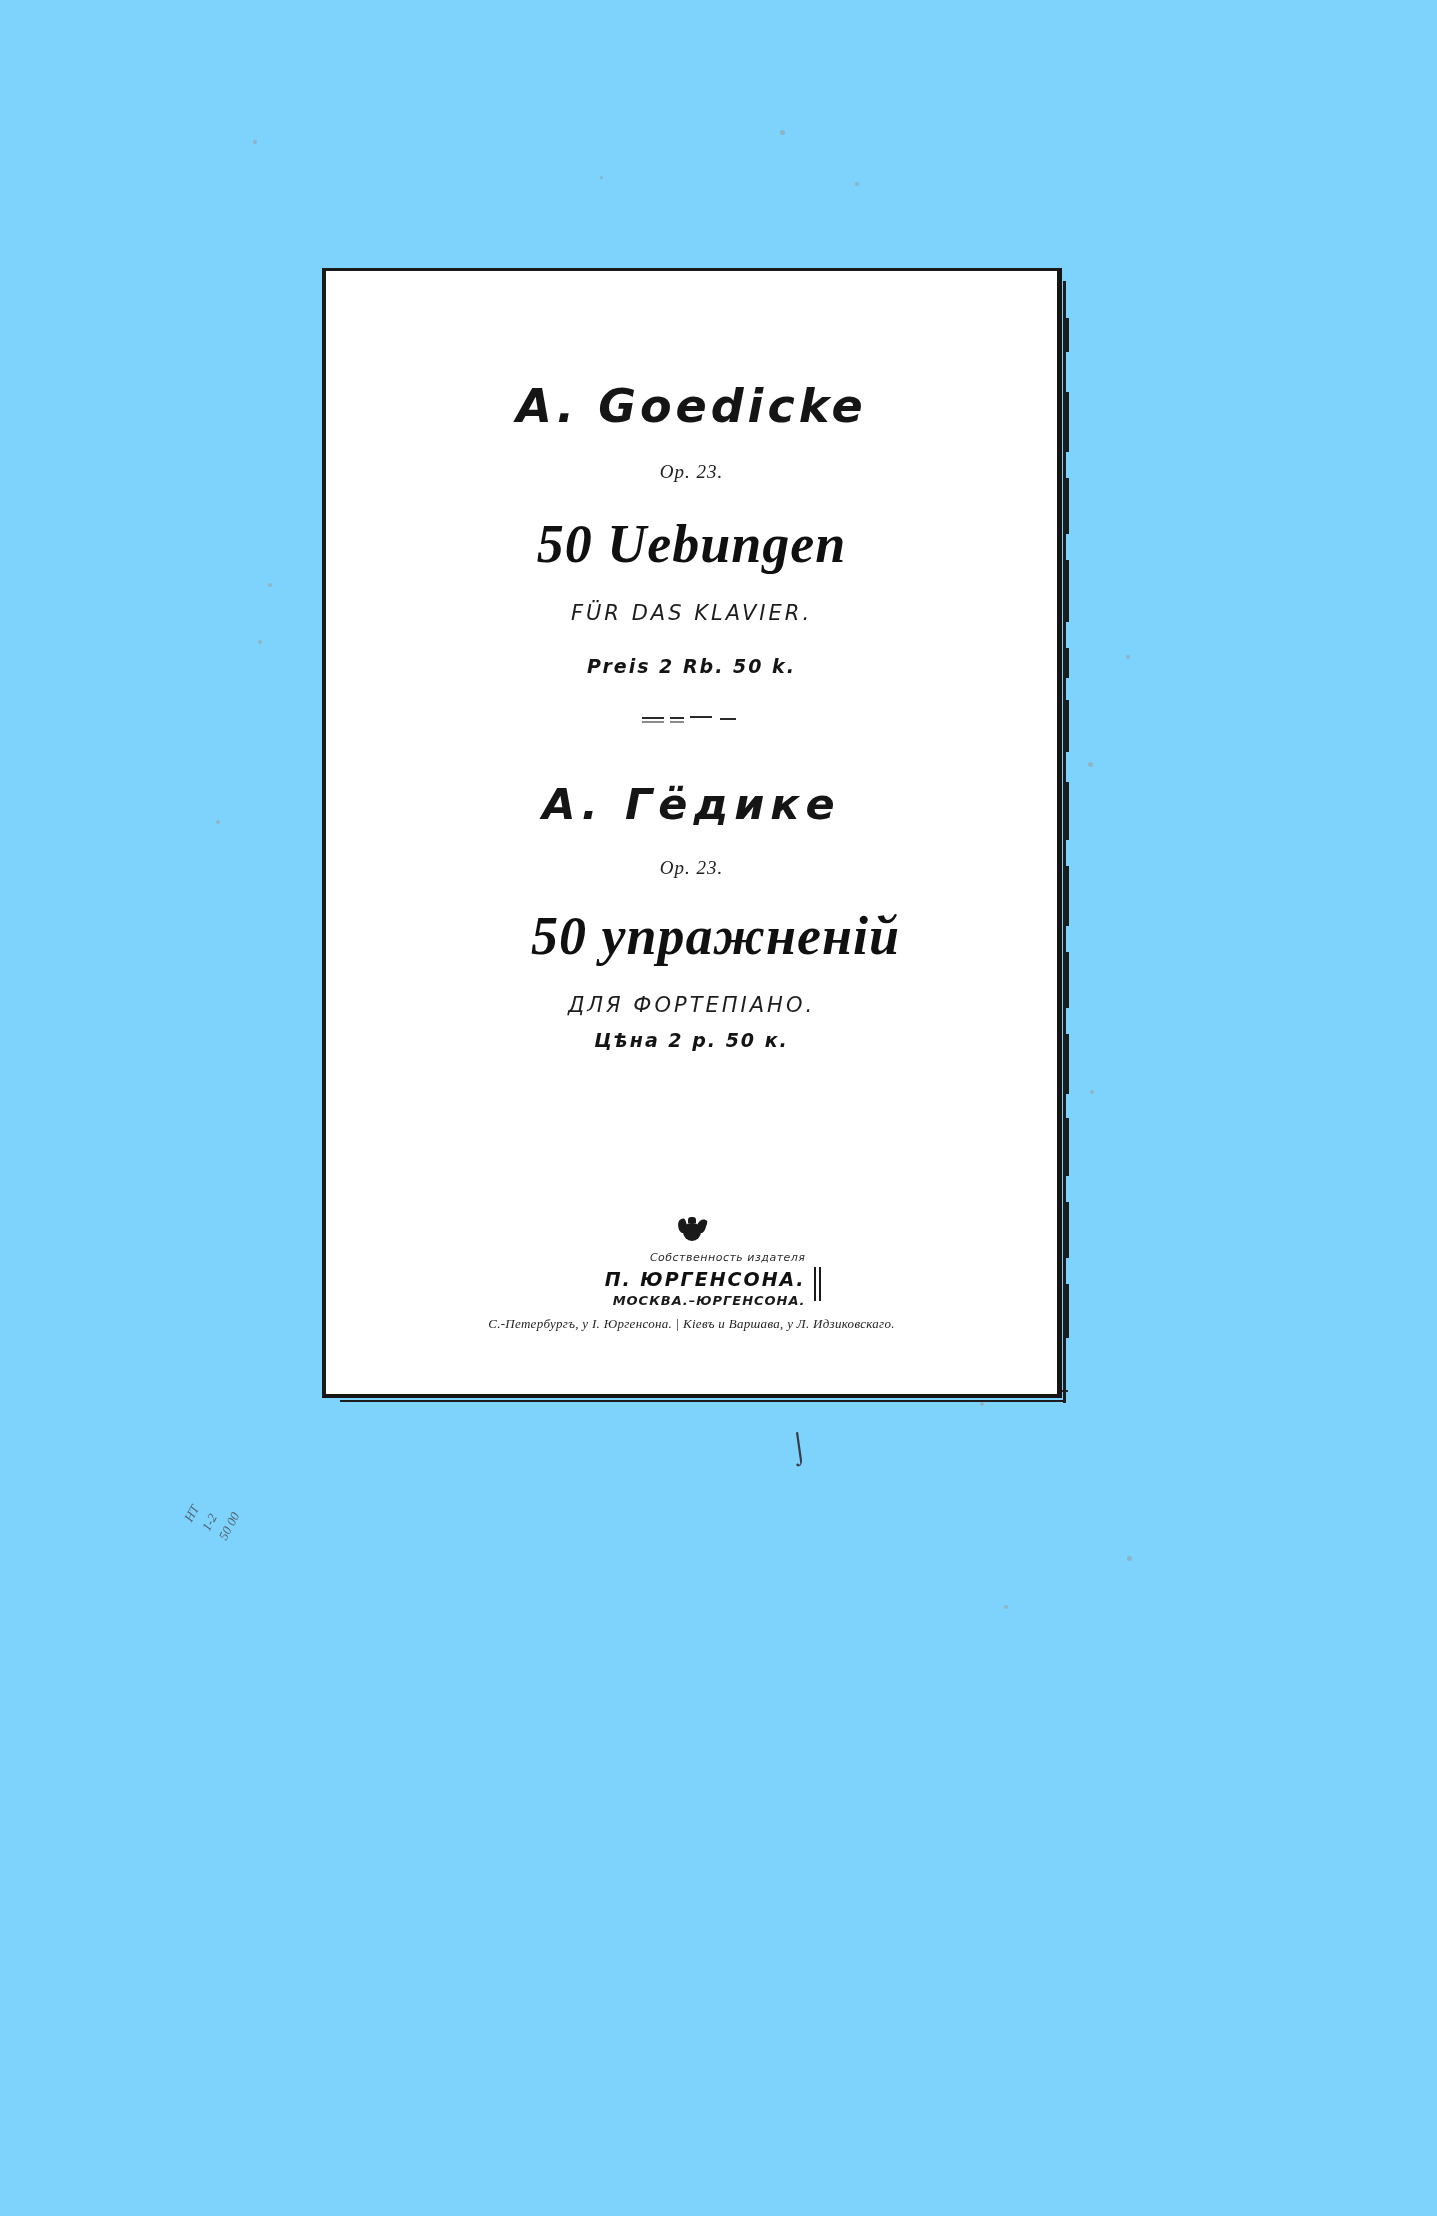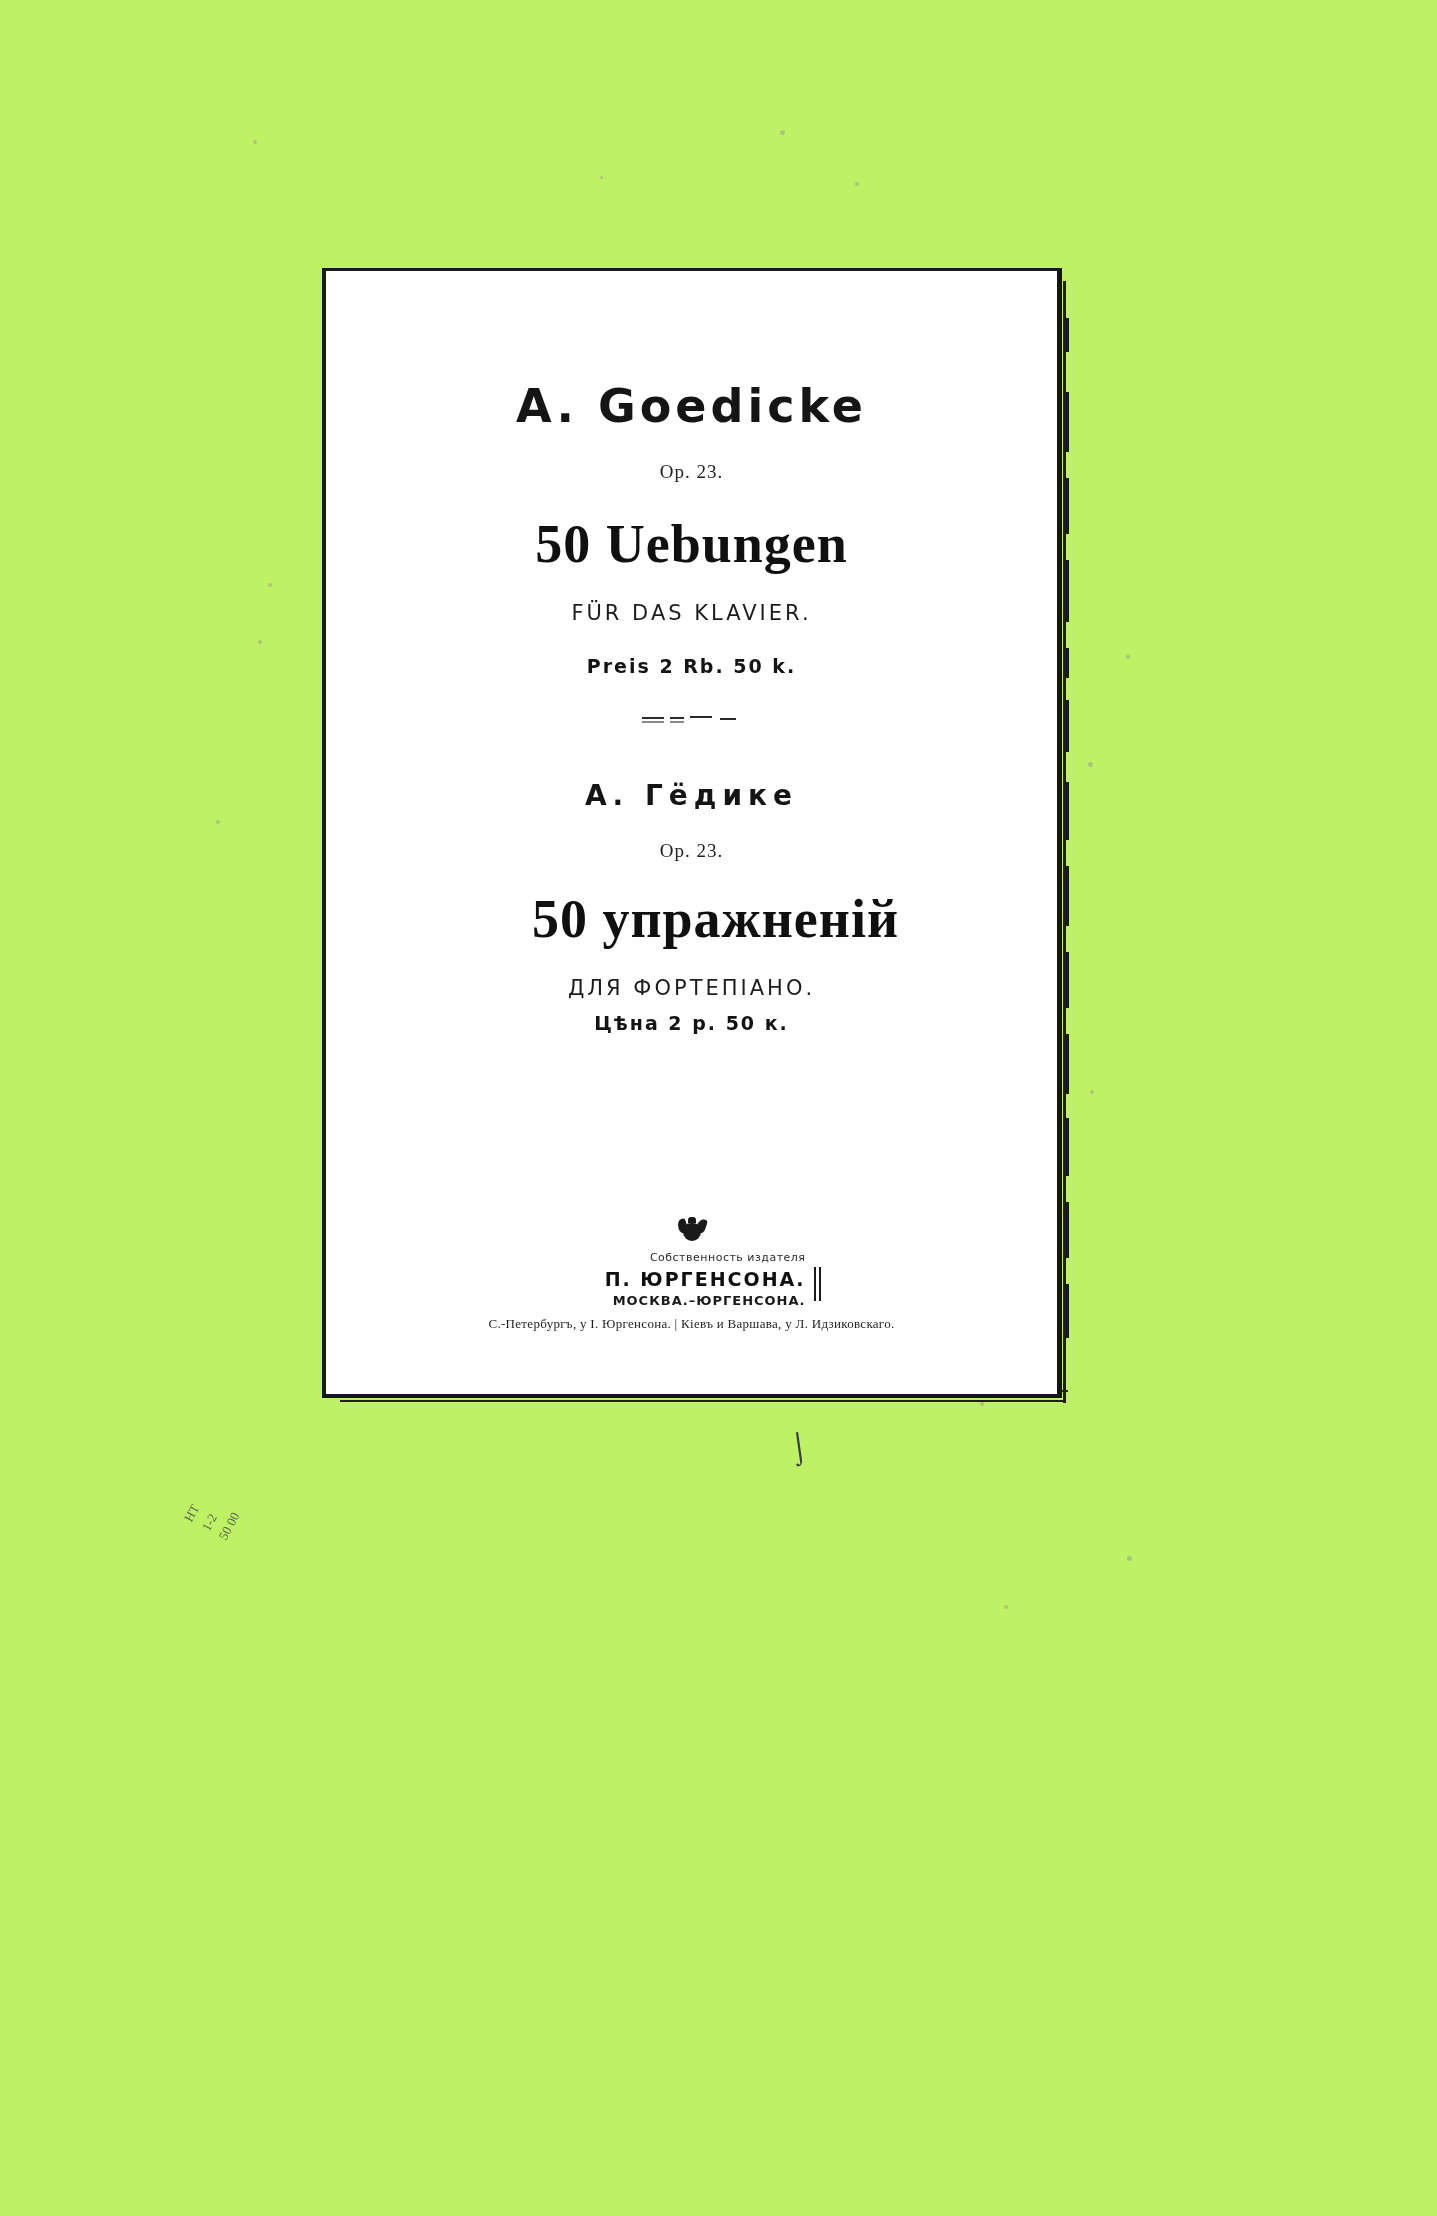--- a/index.html
+++ b/index.html
@@ -13,21 +13,22 @@
     position: relative;
     font-family: "Liberation Serif", serif;
     color: #1b1b1b;
     overflow: hidden;
   }
 
   
   .scan {
     position: absolute;
     inset: 0;
-    background: #bef264;
+    background: #7dd3fc;
+    font-style: italic;
   }
 
   
   .plate {
     position: absolute;
     left: 322px;
     top: 268px;
     width: 740px;
     height: 1130px;
     border-left: 4px solid #1a1a1a;
@@ -118,21 +119,21 @@
   .divider span.d1 { left: 10px;  top: 6px;  width: 22px; }
   .divider span.d2 { left: 38px;  top: 6px;  width: 14px; }
   .divider span.d3 { left: 58px;  top: 5px;  width: 22px; }
   .divider span.d4 { left: 88px;  top: 7px;  width: 16px; }
   .divider span.d5 { left: 10px;  top: 10px; width: 22px; opacity: .55; }
   .divider span.d6 { left: 38px;  top: 10px; width: 14px; opacity: .55; }
 
   .composer-cyr {
     margin-top: 54px;
     font-family: "DejaVu Sans", sans-serif;
-    font-size: 28px;
+    font-size: 43px;
     font-weight: 600;
     letter-spacing: 6px;
     color: #151515;
   }
   .opus-cyr {
     margin-top: 28px;
     font-family: "Liberation Serif", serif;
     font-size: 19px;
     letter-spacing: 1px;
     color: #222;

